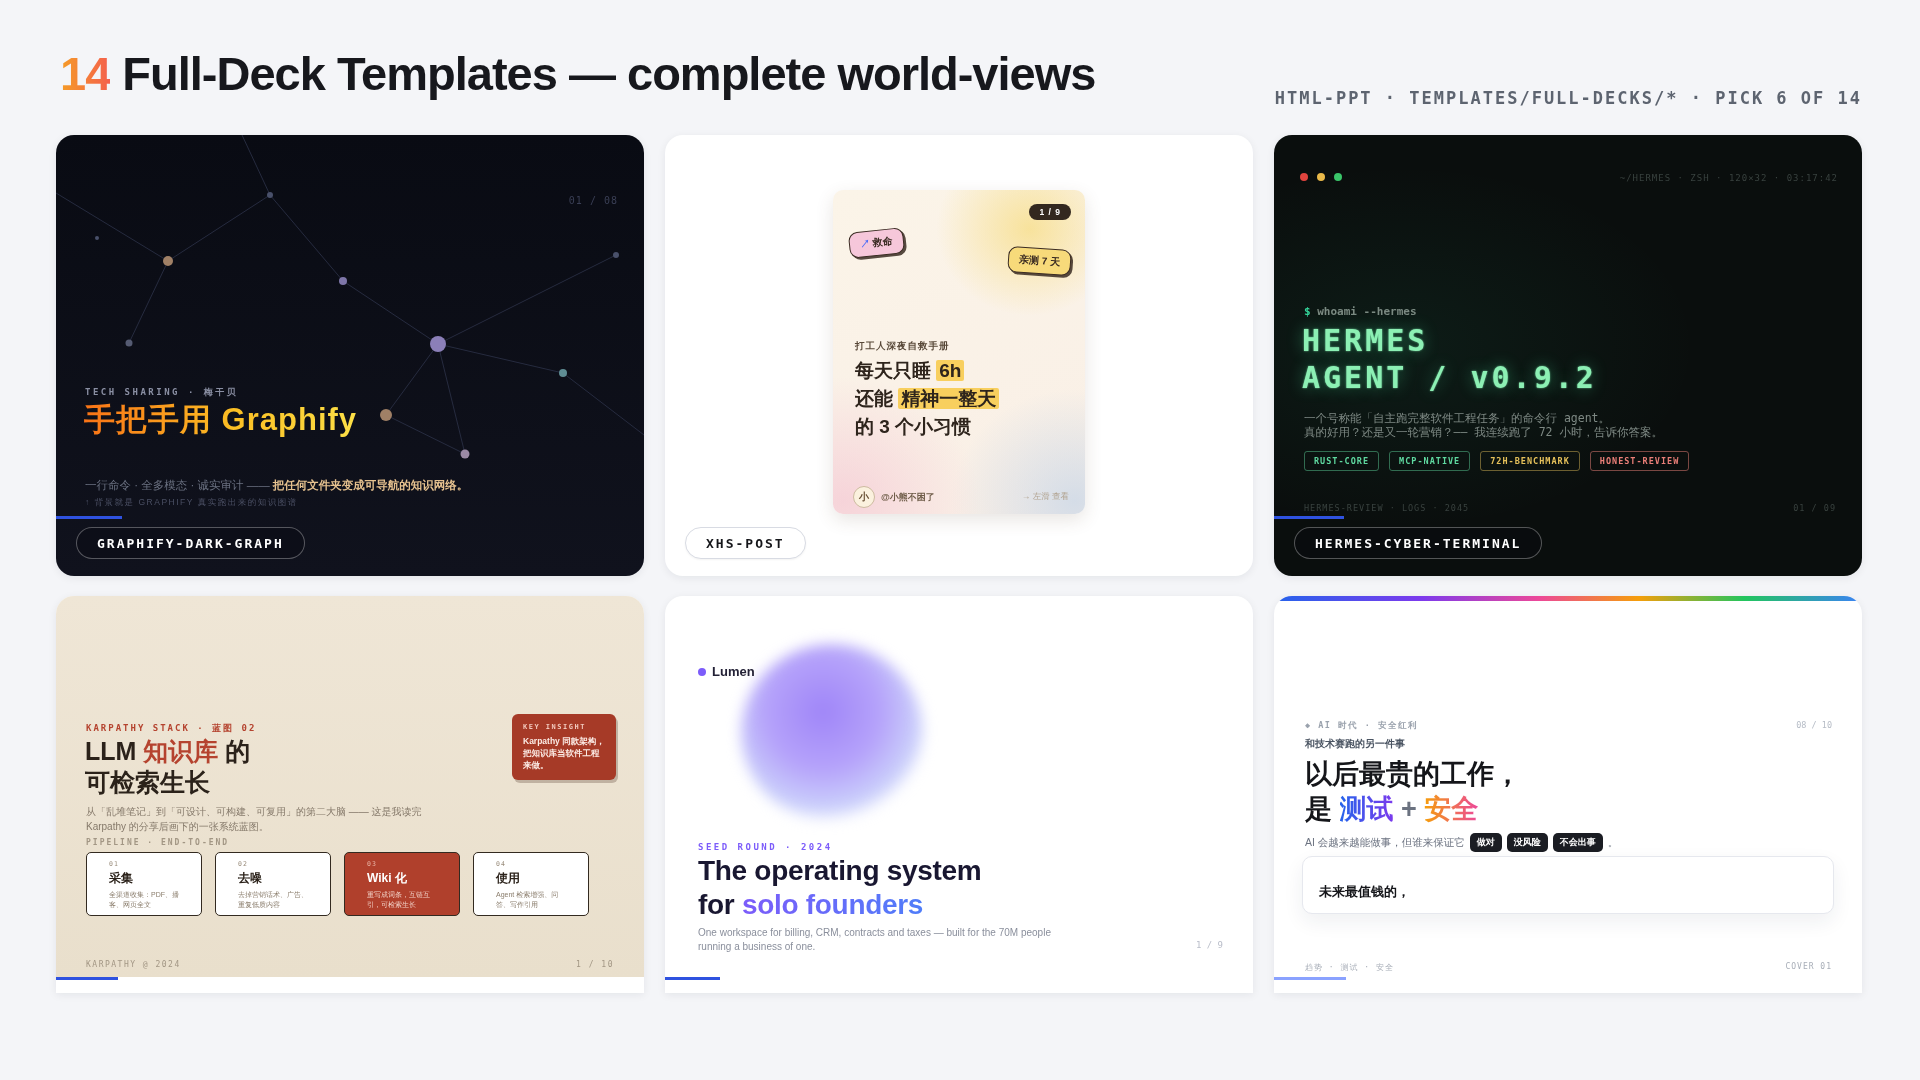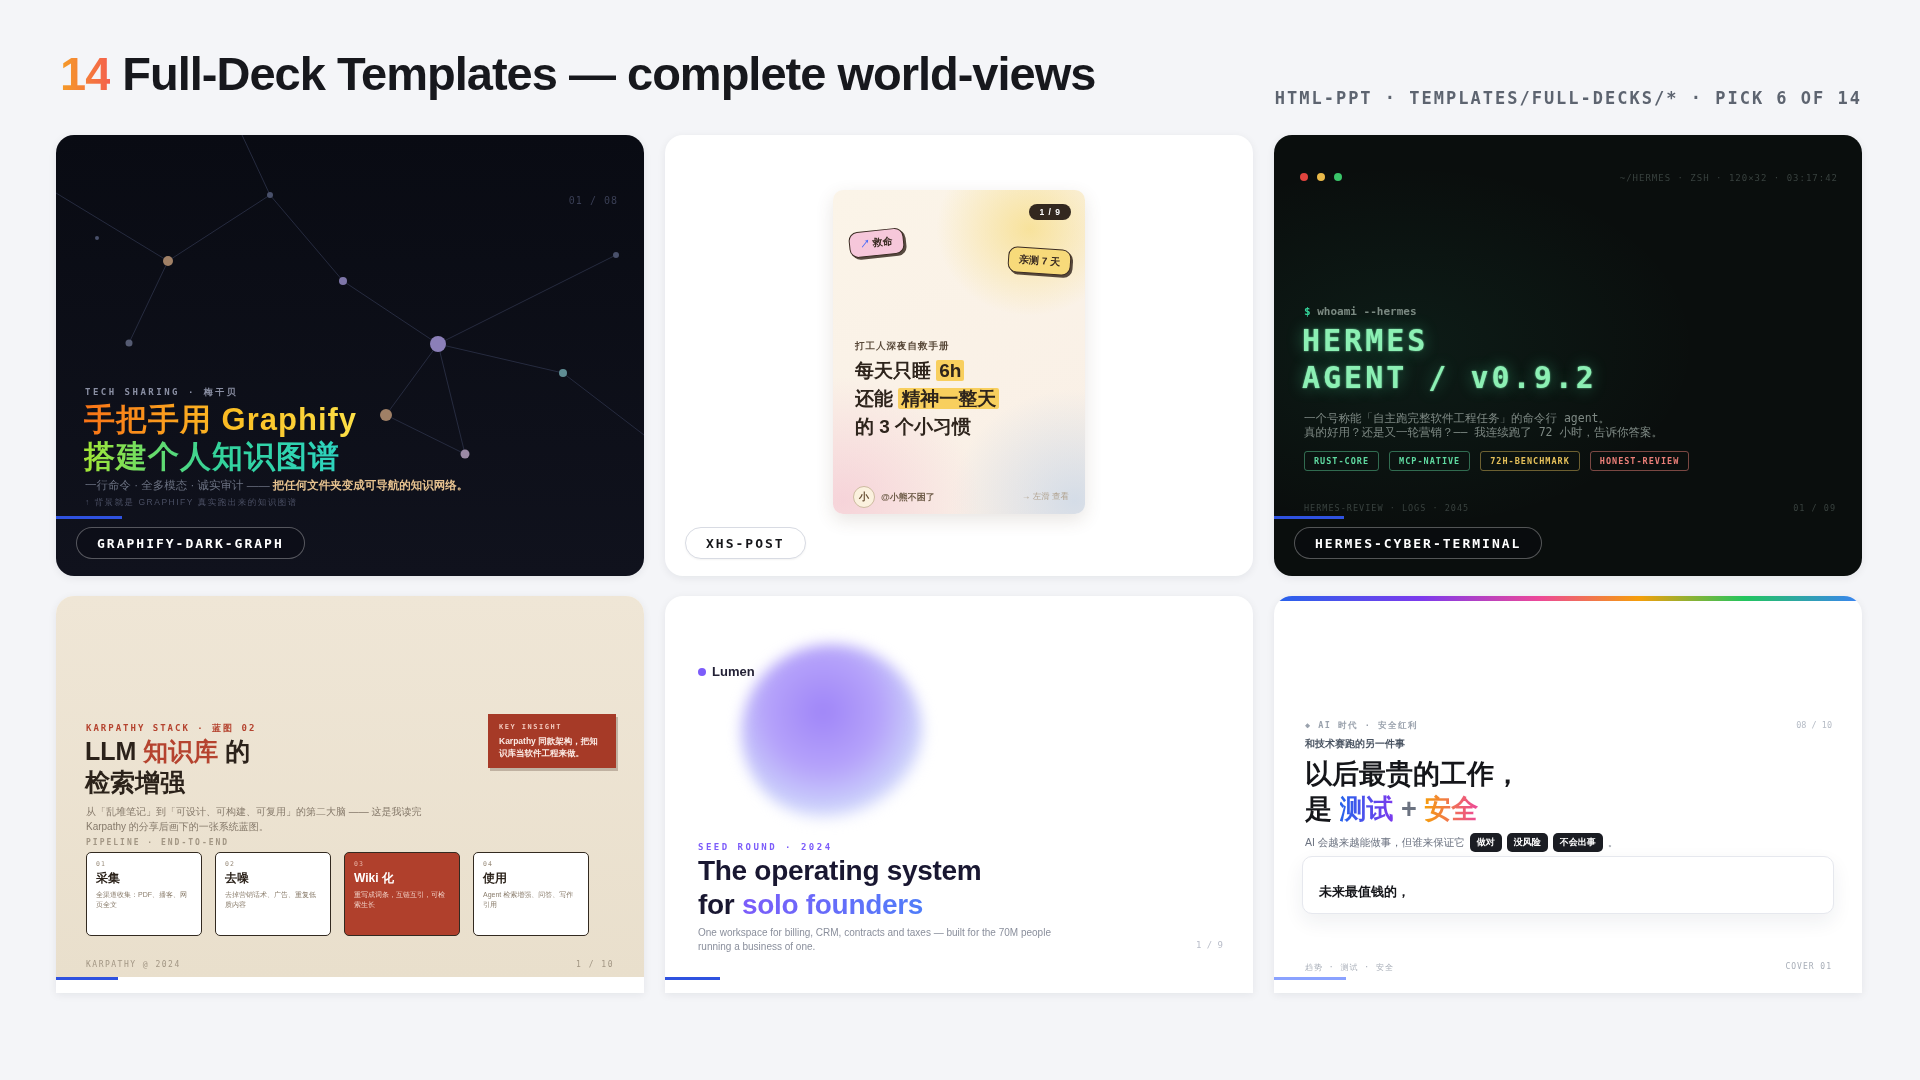--- a/index.html
+++ b/index.html
@@ -94,28 +94,28 @@
   .tag.red   { color:#ea7f78; border-color:rgba(234,127,120,.5); }
   .c3 .tfootL { position:absolute; left:30px; top:368px; font-size:8.5px; color:#39423f; letter-spacing:1px; }
   .c3 .tfootR { position:absolute; right:26px; top:368px; font-size:8.5px; color:#39423f; letter-spacing:1px; }
 
   
   .c4 { background:#ffffff; }
   .slide4 { position:absolute; left:0; top:0; width:588px; height:381px; background:linear-gradient(180deg,#efe6d6,#e9dfcc); }
   .k-eyebrow { position:absolute; left:30px; top:126px; font-size:9px; font-weight:700; color:#b5432f; letter-spacing:2px; }
   .k-title { position:absolute; left:29px; top:140px; font-size:25px; font-weight:800; color:#2b221a; line-height:31px; }
   .k-title .red { color:#b5432f; }
-  .k-call { position:absolute; right:28px; top:118px; width:128px; background:#a63a27; border-radius:0; padding:9px 11px;
+  .k-call { position:absolute; right:28px; top:118px; width:104px; background:#a63a27; border-radius:6px; padding:9px 11px;
             box-shadow:2px 3px 0 rgba(60,30,20,.25); }
   .k-call .lbl { font-size:7px; font-weight:700; letter-spacing:1.5px; color:#f2c9bd; margin-bottom:4px; }
   .k-call .txt { font-size:8.5px; line-height:12px; color:#fbeae4; font-weight:600; }
   .k-para { position:absolute; left:30px; top:208px; width:340px; font-size:10px; line-height:15px; color:#85796a; }
   .k-pipe { position:absolute; left:30px; top:242px; font-size:8px; font-weight:700; color:#a29684; letter-spacing:2px; }
   .k-steps { position:absolute; left:30px; top:256px; display:flex; gap:13px; }
-  .k-step { width:116px; height:84px; background:#fff; border:1.5px solid #332a20; border-radius:5px; padding:7px 9px; }
+  .k-step { width:116px; height:64px; background:#fff; border:1.5px solid #332a20; border-radius:5px; padding:7px 22px; }
   .k-step .n { font-size:6.5px; color:#9a8d7c; letter-spacing:1px; font-family:"DejaVu Sans Mono","Liberation Mono",monospace; }
   .k-step .t { font-size:12px; font-weight:700; color:#2b221a; margin:2px 0 3px; }
   .k-step .d { font-size:7px; line-height:9.5px; color:#8a7d6c; }
   .k-step.hot { background:#b0402c; border-color:#332a20; }
   .k-step.hot .t { color:#fff; } .k-step.hot .d { color:#f0cfc5; } .k-step.hot .n { color:#e8b3a5; }
   .k-footL { position:absolute; left:30px; top:364px; font-size:8px; color:#a29684; letter-spacing:1.5px;text-align:center; }
   .k-footR { position:absolute; right:30px; top:364px; font-size:8px; color:#a29684; letter-spacing:1.5px; }
 
   
   .c5 { background:#ffffff; }
@@ -187,21 +187,20 @@
       <circle cx="507" cy="238" r="4" fill="#5f8d94"></circle>
         <circle cx="409" cy="319" r="4.5" fill="#9b8aa5"></circle>
       <circle cx="214" cy="60" r="3" fill="#49506a"></circle>
         <circle cx="330" cy="280" r="6" fill="#a08066"></circle>
       <circle cx="560" cy="120" r="3" fill="#49506a"></circle>
         <circle cx="41" cy="103" r="2" fill="#49506a"></circle>
     </svg>
     <div class="pageno mono">01 / 08</div>
     <div class="eyebrow mono">TECH SHARING · 梅干贝</div>
     <div class="t t1">手把手用 Graphify</div>
-    <div class="t t2">搭建个人知识图谱</div>
     <div class="sub"><span>一行命令 · 全多模态 · 诚实审计 —— </span><span class="hl">把任何文件夹变成可导航的知识网络。</span></div>
     <div class="note">↑ 背景就是 GRAPHIFY 真实跑出来的知识图谱</div>
     <div class="progress" style="top:381px; width:66px;"></div>
     <div class="chip dark">GRAPHIFY-DARK-GRAPH</div>
   </div>
 
   <div class="card row1 colB c2">
     <div class="poster">
       <div class="pager">1 / 9</div>
       <div class="sticker pink"><span class="arrow">↗</span> <span>救命</span></div>
@@ -243,21 +242,21 @@
     <div class="tfootR">01 / 09</div>
     <div class="progress" style="top:381px; width:70px;"></div>
     <div class="chip dark">HERMES-CYBER-TERMINAL</div>
   </div>
 
   <div class="card row2 colA c4">
     <div class="slide4">
       <div class="k-eyebrow mono">KARPATHY STACK · 蓝图 02</div>
       <div class="k-title">
         <span>LLM </span><span class="red">知识库</span><span> 的</span><br>
-        <span>检索增强</span>
+        <span>可检索生长</span>
       </div>
       <div class="k-call">
         <div class="lbl mono">KEY INSIGHT</div>
         <div class="txt">Karpathy 同款架构，把知识库当软件工程来做。</div>
       </div>
       <div class="k-para">从「乱堆笔记」到「可设计、可构建、可复用」的第二大脑 —— 这是我读完 Karpathy 的分享后画下的一张系统蓝图。</div>
       <div class="k-pipe mono">PIPELINE · END-TO-END</div>
       <div class="k-steps">
         <div class="k-step">
           <div class="n">01</div>

